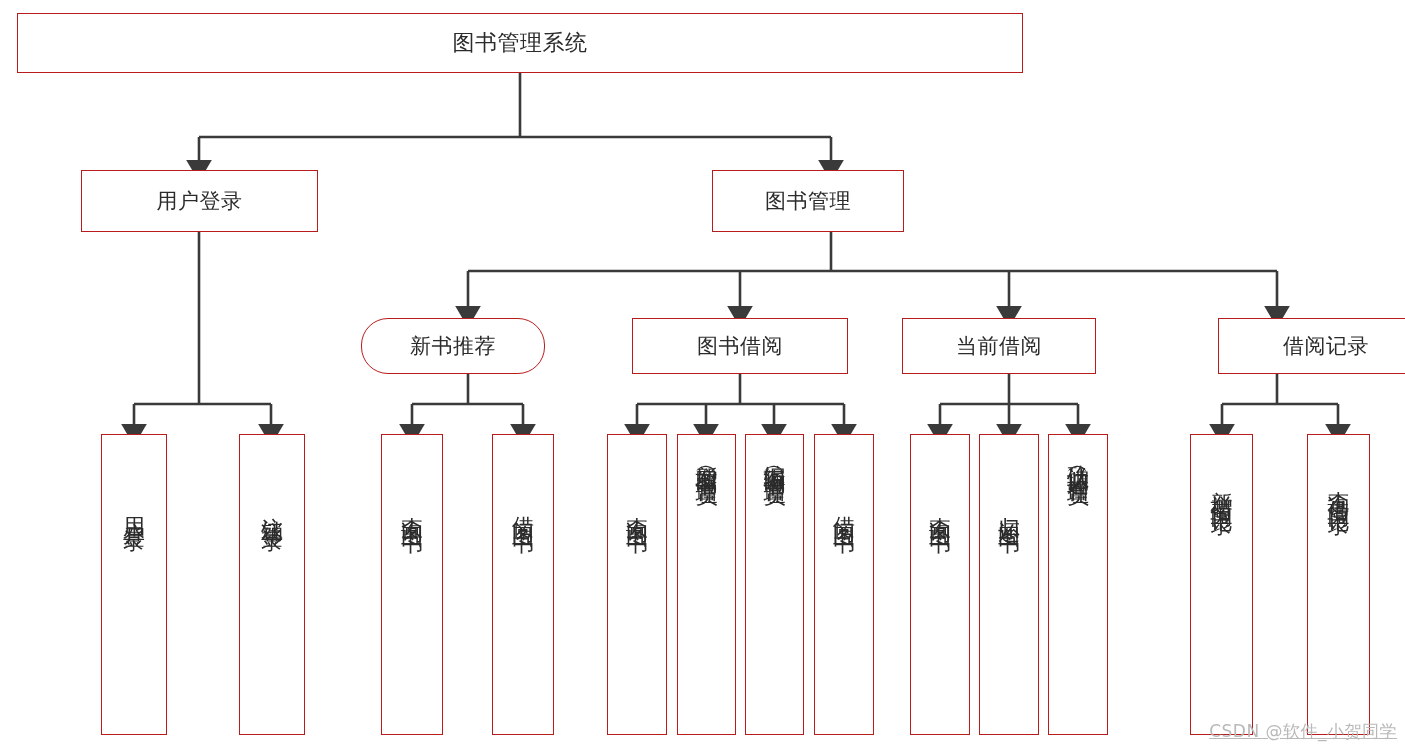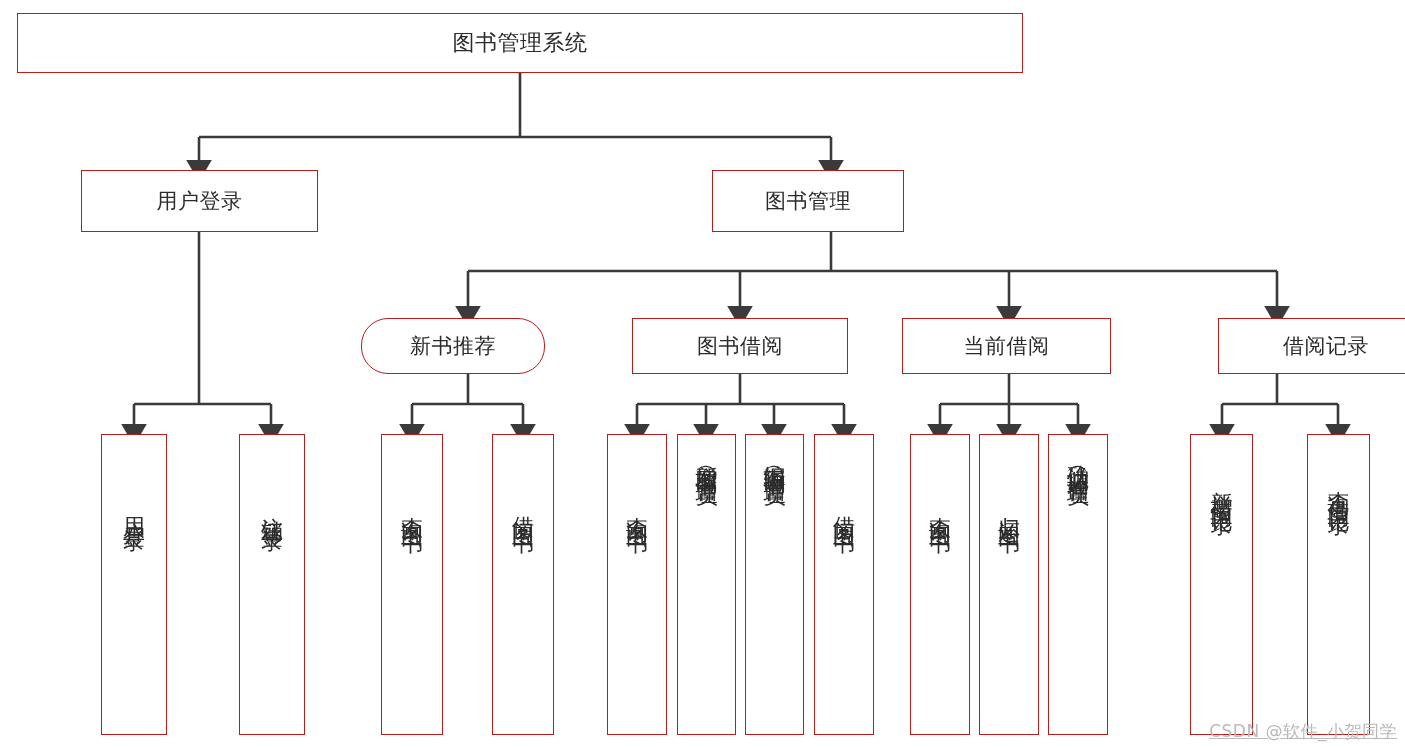--- a/index.html
+++ b/index.html
@@ -157,21 +157,21 @@
   </div>
 
   <div class="node horiz" style="left:361px; top:318px; width:184px; height:56px;border-radius:27px;">
     <span class="node-label">新书推荐</span>
   </div>
 
   <div class="node horiz" style="left:632px; top:318px; width:216px; height:56px;">
     <span class="node-label">图书借阅</span>
   </div>
 
-  <div class="node horiz" style="left:902px; top:318px; width:209px; height:56px;">
+  <div class="node horiz" style="left:902px; top:318px; width:194px; height:56px;">
     <span class="node-label">当前借阅</span>
   </div>
 
   <div class="node horiz" style="left:1171px; top:318px; width:216px; height:56px;margin-left:47px;">
     <span class="node-label">借阅记录</span>
   </div>
 
   <div class="node vert mid" style="left:101px; top:434px; width:66px; height:301px;">
     <span class="node-label">用户登录</span>
   </div>

